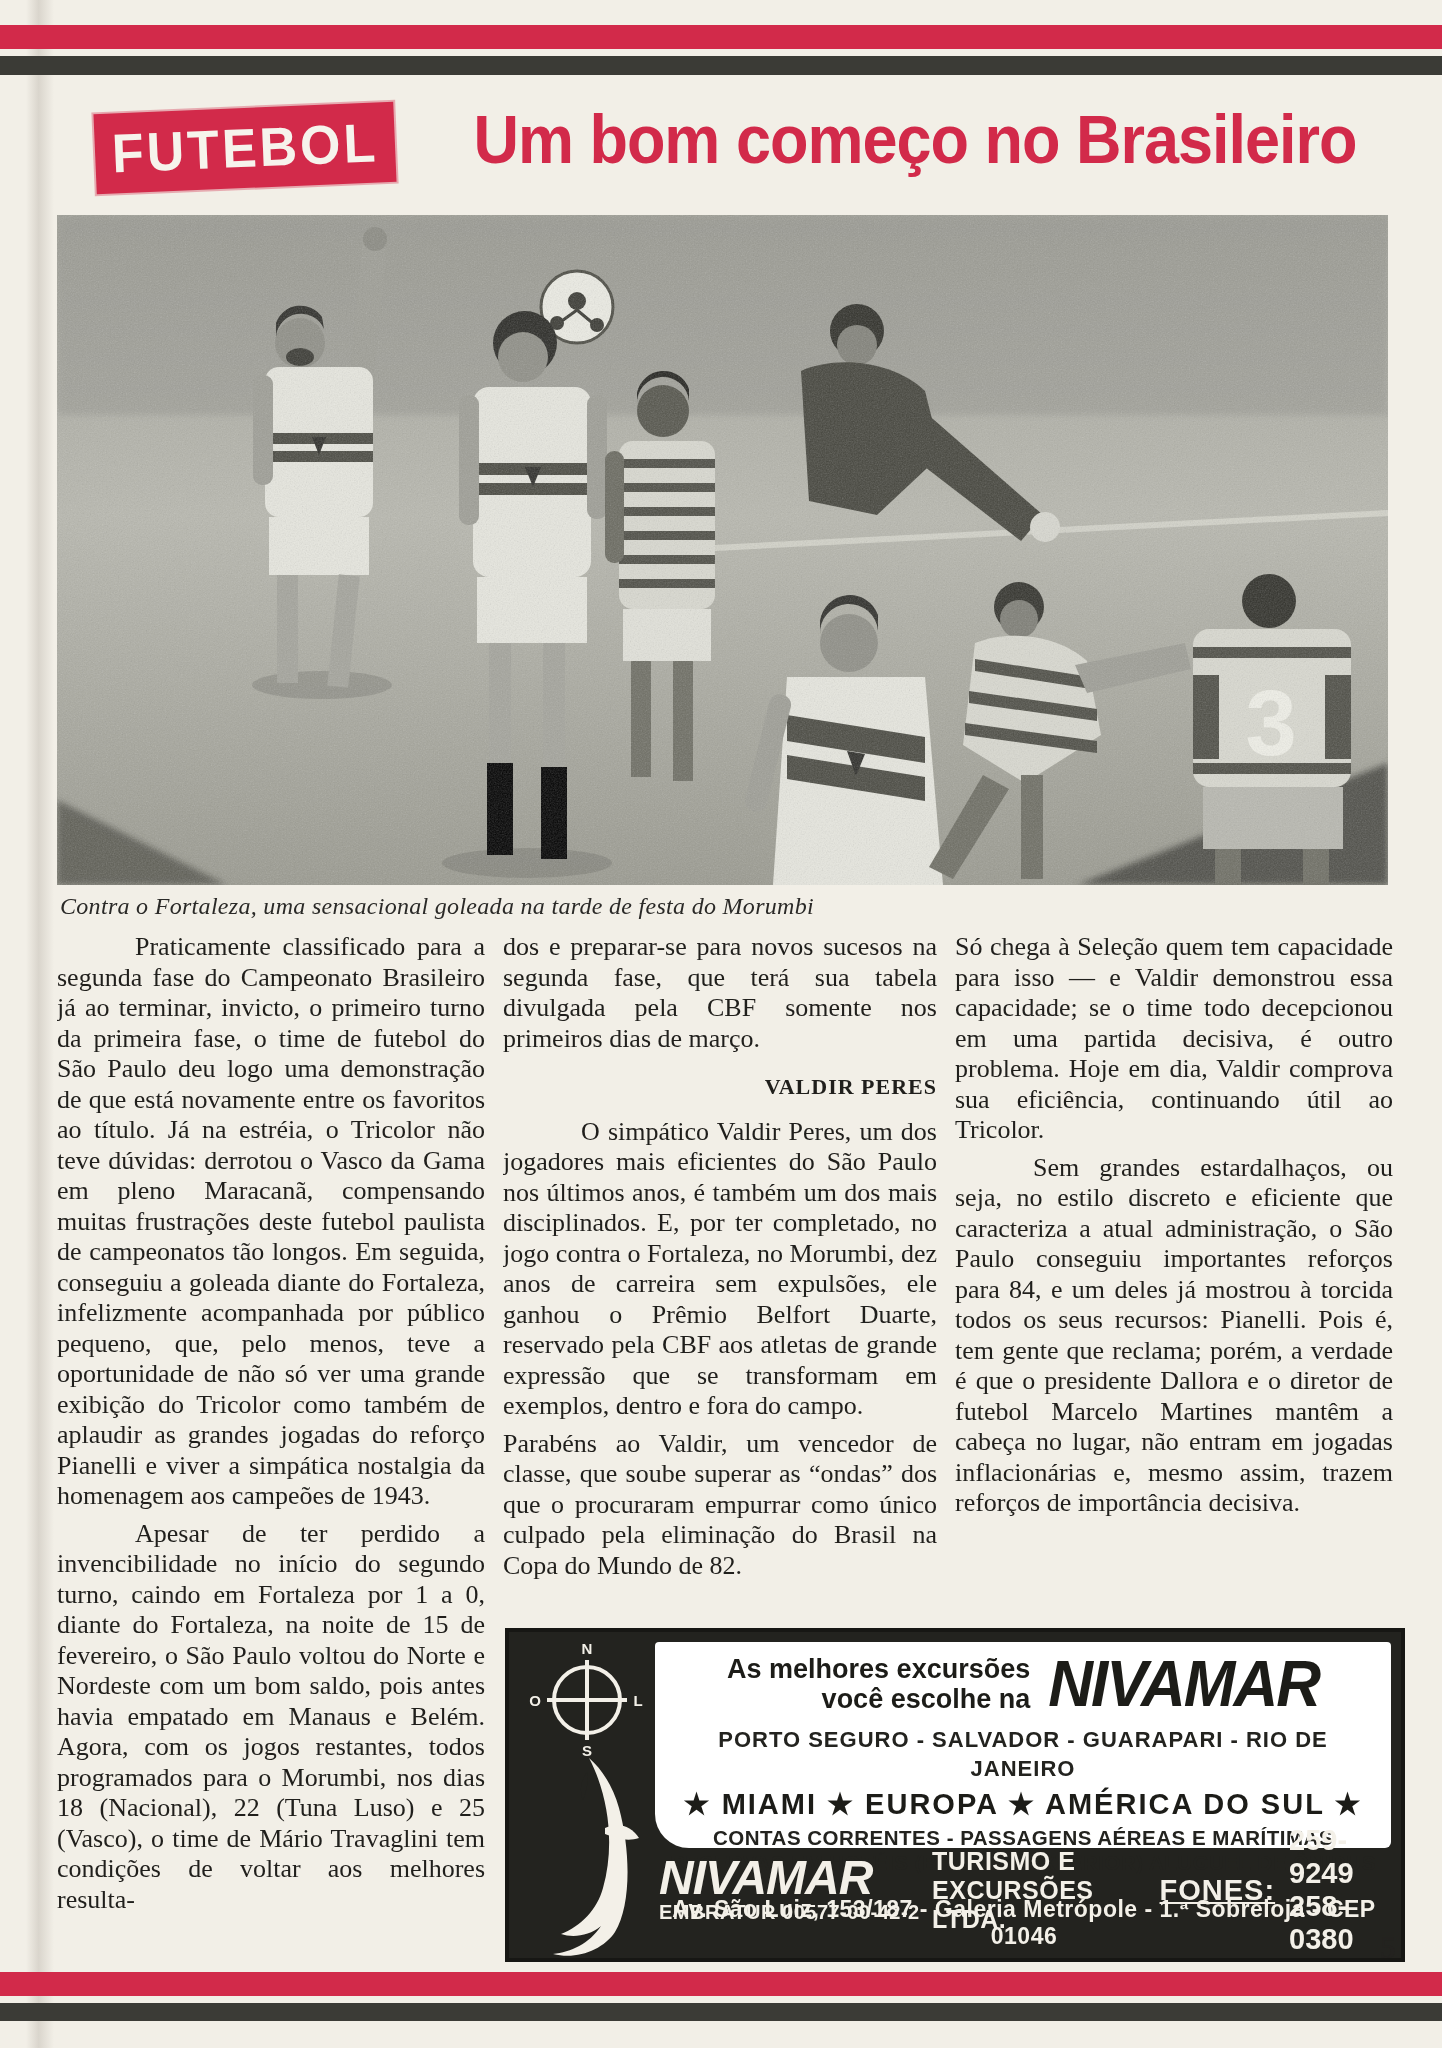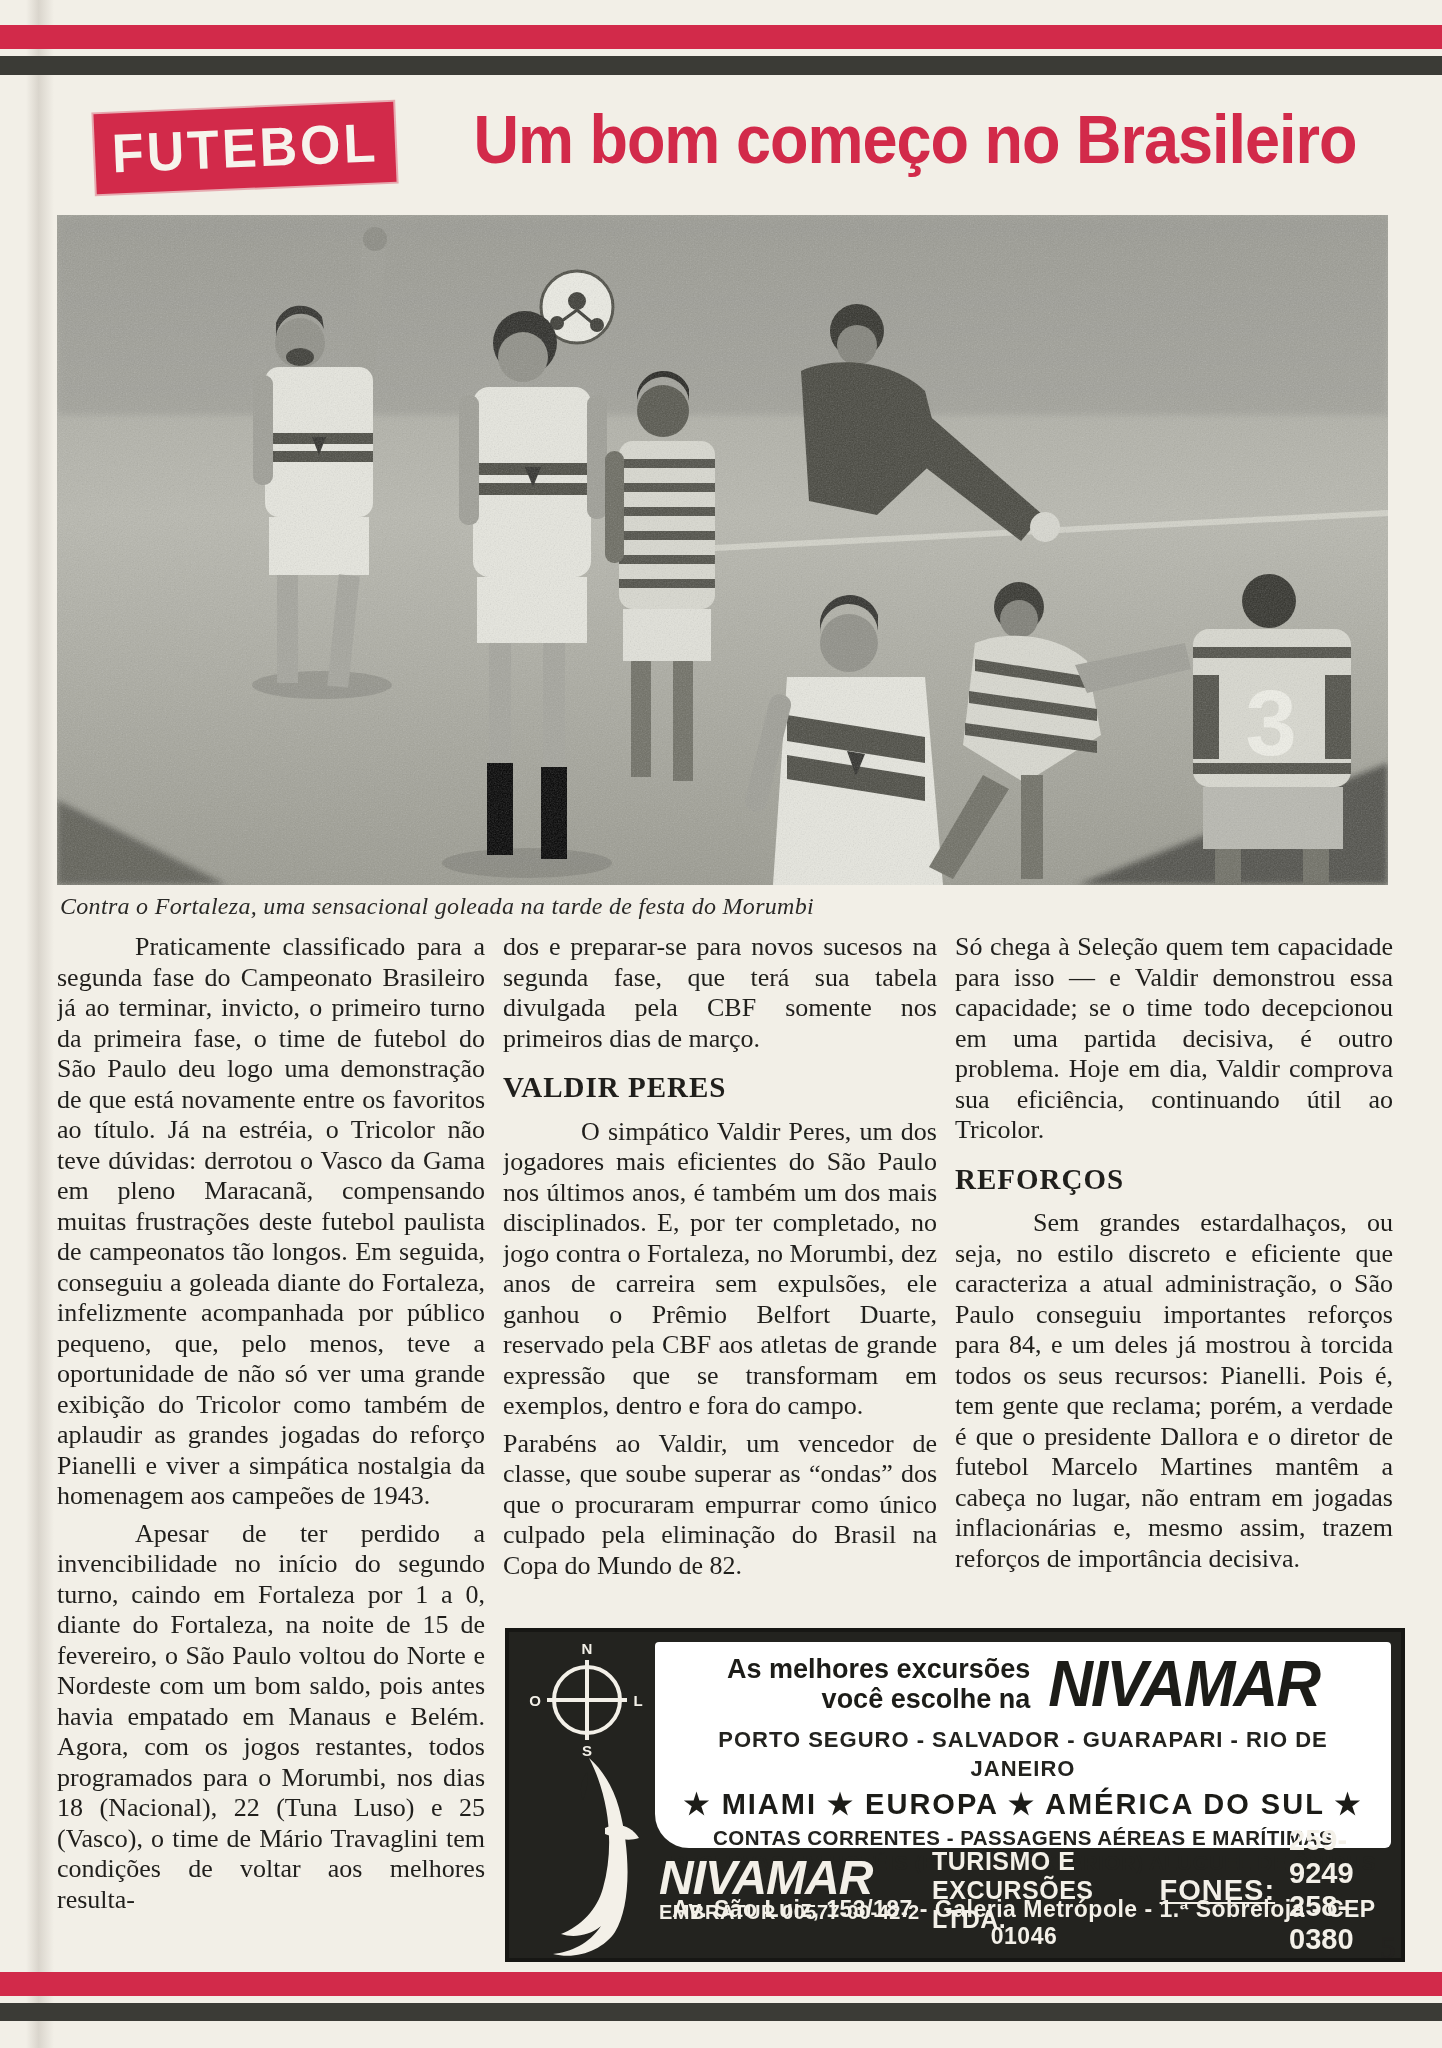--- a/index.html
+++ b/index.html
@@ -38,21 +38,21 @@
 
   .caption{
     position:absolute;left:60px;top:893px;width:1100px;
     font-style:italic;font-size:24px;color:#2a2927;letter-spacing:.3px;
   }
 
   .col{position:absolute;text-align:justify;font-size:26px;line-height:30.5px;}
   .col p{margin:0 0 7px 0;}
   .col p.indent{text-indent:78px;}
   .col .subhead{
-    text-align:left;font-weight:700;font-size:29px;letter-spacing:1px;
+    text-align:right;font-weight:700;font-size:22px;letter-spacing:1px;
     margin:18px 0 14px 0;
   }
   .col1{left:57px;top:932px;width:428px;height:1034px;overflow:hidden;}
   .col2{left:503px;top:932px;width:434px;height:690px;overflow:hidden;}
   .col3{left:955px;top:932px;width:438px;height:700px;overflow:hidden;}
 
   .ad{position:absolute;left:505px;top:1628px;width:900px;height:334px;background:#23231f;border:4px solid #171714;box-sizing:border-box;
       font-family:"Liberation Sans", sans-serif;}
   .ad-strip{position:absolute;left:8px;top:6px;width:134px;height:318px;}
   .ad-white{position:absolute;left:146px;top:10px;right:10px;height:206px;background:#ffffff;
@@ -238,21 +238,20 @@
 
   <div class="col col2">
     <p>dos e preparar-se para novos sucesos na segunda fase, que terá sua tabela divulgada pela CBF somente nos primeiros dias de março.</p>
     <div class="subhead">VALDIR PERES</div>
     <p class="indent">O simpático Valdir Peres, um dos jogadores mais eficientes do São Paulo nos últimos anos, é também um dos mais disciplinados. E, por ter completado, no jogo contra o Fortaleza, no Morumbi, dez anos de carreira sem expulsões, ele ganhou o Prêmio Belfort Duarte, reservado pela CBF aos atletas de grande expressão que se transformam em exemplos, dentro e fora do campo.</p>
     <p>Parabéns ao Valdir, um vencedor de classe, que soube superar as “ondas” dos que o procuraram empurrar como único culpado pela eliminação do Brasil na Copa do Mundo de 82.</p>
   </div>
 
   <div class="col col3">
     <p>Só chega à Seleção quem tem capacidade para isso — e Valdir demonstrou essa capacidade; se o time todo decepcionou em uma partida decisiva, é outro problema. Hoje em dia, Valdir comprova sua eficiência, continuando útil ao Tricolor.</p>
-    <div class="subhead">REFORÇOS</div>
     <p class="indent">Sem grandes estardalhaços, ou seja, no estilo discreto e eficiente que caracteriza a atual administração, o São Paulo conseguiu importantes reforços para 84, e um deles já mostrou à torcida todos os seus recursos: Pianelli. Pois é, tem gente que reclama; porém, a verdade é que o presidente Dallora e o diretor de futebol Marcelo Martines mantêm a cabeça no lugar, não entram em jogadas inflacionárias e, mesmo assim, trazem reforços de importância decisiva.</p>
   </div>
 
   <div class="ad">
 
     <div class="ad-strip">
       <svg width="134" height="318" viewBox="0 0 134 318" xmlns="http://www.w3.org/2000/svg">
         <g stroke="#f3f0e8" stroke-width="4" fill="none">
           <circle cx="70" cy="62" r="33"></circle>
           <line x1="70" y1="22" x2="70" y2="102"></line>

